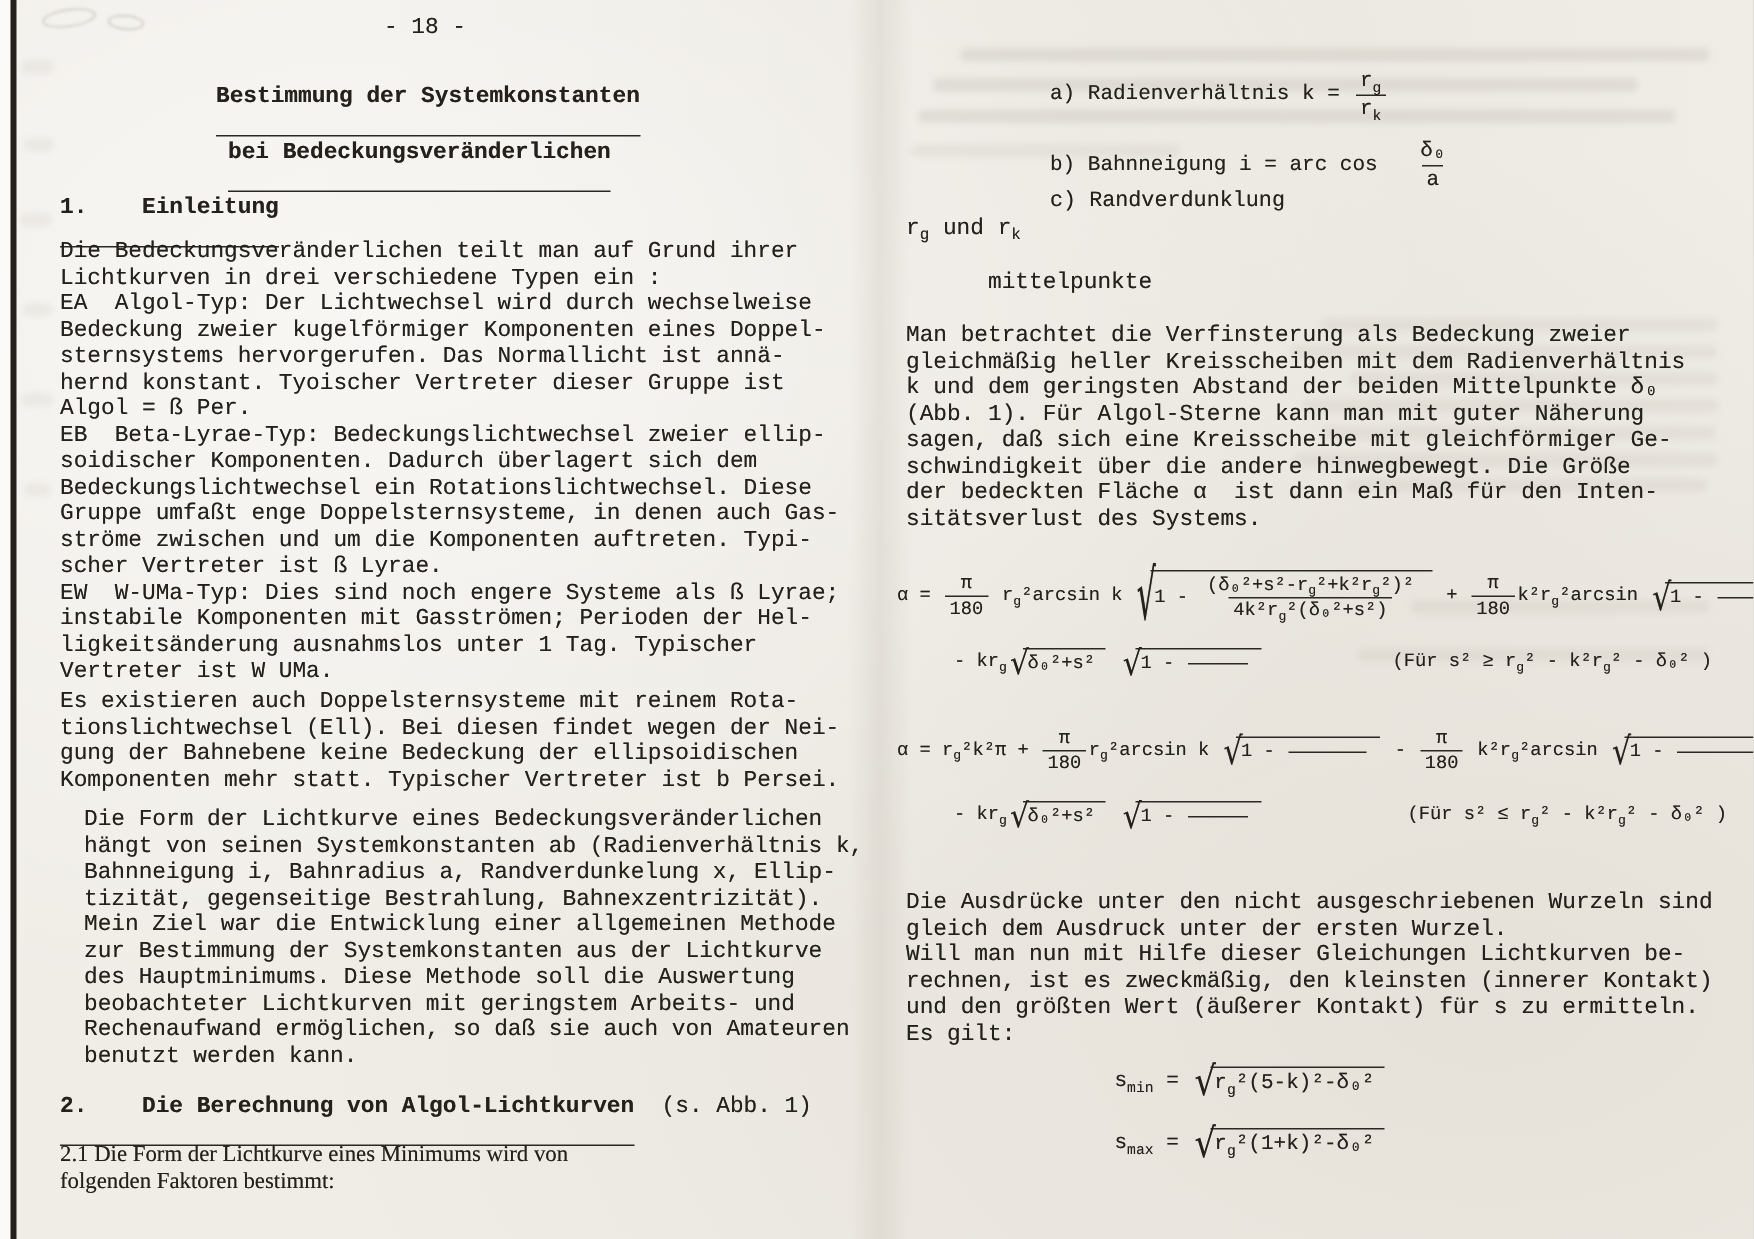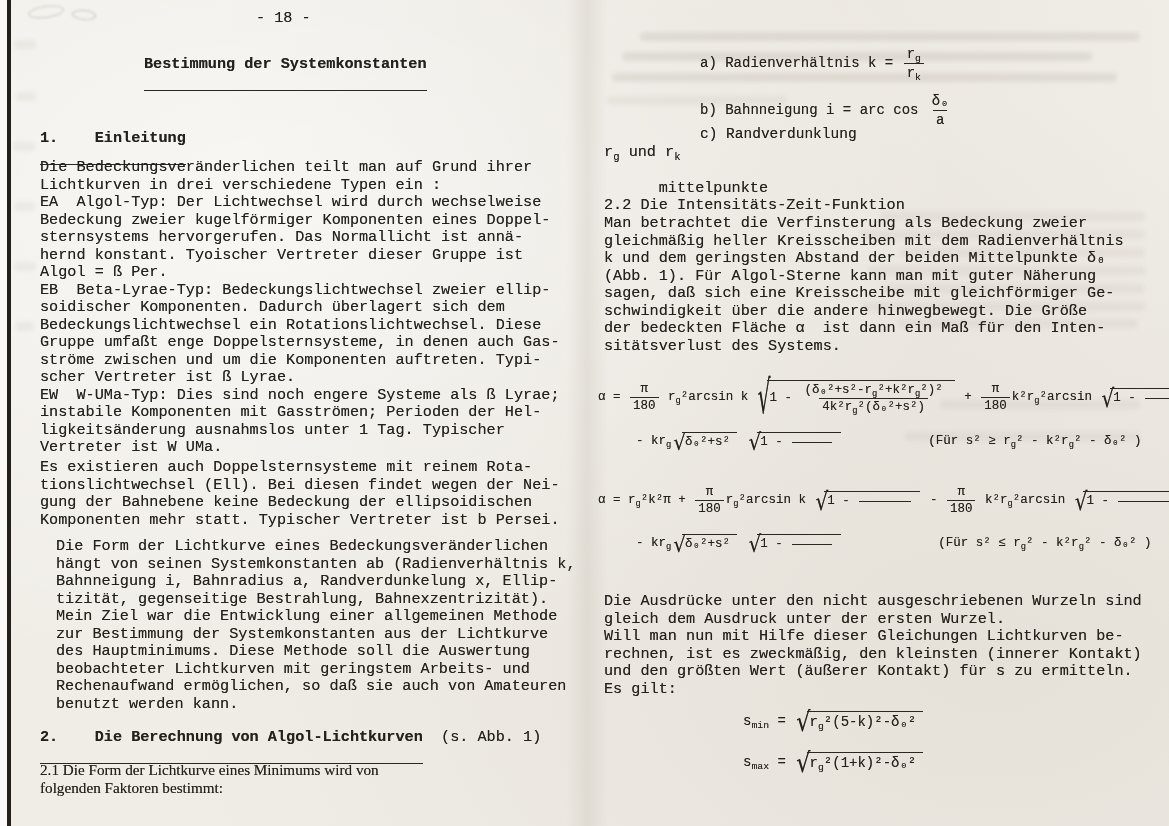--- a/index.html
+++ b/index.html
@@ -70,20 +70,21 @@
     <div class="ghost faint" style="left:16px;top:322px;width:18px;"></div>
   </div>
   <div>
     <div class="scrib" style="left:28px;top:6px;width:34px;height:10px;transform:rotate(-8deg);"></div>
     <div class="scrib" style="left:72px;top:10px;width:22px;height:8px;transform:rotate(5deg);"></div>
   </div>
 
   <div class="tx" style="left:256px;top:10px;">- 18 -</div>
 
   <div class="tx hd" style="left:144px;top:56px;"><span class="u">Bestimmung der Systemkonstanten</span></div>
+  <div class="tx hd" style="left:152px;top:93px;"><span class="u">bei Bedeckungsveränderlichen</span></div>
 
   <div class="tx hd" style="left:40px;top:130px;"><span class="u">1.    Einleitung</span></div>
 
   <div class="tx" style="left:40px;top:159px;">Die Bedeckungsveränderlichen teilt man auf Grund ihrer
 Lichtkurven in drei verschiedene Typen ein :
 EA  Algol-Typ: Der Lichtwechsel wird durch wechselweise
 Bedeckung zweier kugelförmiger Komponenten eines Doppel-
 sternsystems hervorgerufen. Das Normallicht ist annä-
 hernd konstant. Tyoischer Vertreter dieser Gruppe ist
 Algol = ß Per.
@@ -111,27 +112,26 @@
 beobachteter Lichtkurven mit geringstem Arbeits- und
 Rechenaufwand ermöglichen, so daß sie auch von Amateuren
 benutzt werden kann.</div>
 
   <div class="tx hd" style="left:40px;top:729px;"><span class="u">2.    Die Berechnung von Algol-Lichtkurven</span><span style="font-weight:normal;">  (s. Abb. 1)</span></div>
 
   <div class="tx" style="left:40px;top:761px;font-family:Liberation Serif, serif;">2.1 Die Form der Lichtkurve eines Minimums wird von
 folgenden Faktoren bestimmt:</div>
 
   <div class="fline md" style="left:700px;top:40px;height:46px;"><span>a) Radienverhältnis k = </span><span class="ffrac"><span class="ft"><span>r</span><span class="fsub">g</span></span><span class="fb"><span>r</span><span class="fsub">k</span></span></span></div>
-  <div class="fline md" style="left:700px;top:90px;height:40px;"><span>b) Bahnneigung i = arc cos </span><span class="ffrac"><span class="ft"><span>δ₀</span></span><span class="fb"><span>a</span></span></span></div>
+  <div class="fline md" style="left:700px;top:90px;height:40px;gap:15px;"><span>b) Bahnneigung i = arc cos </span><span class="ffrac"><span class="ft"><span>δ₀</span></span><span class="fb"><span>a</span></span></span></div>
   <div class="tx" style="left:700px;top:126px;font-size:14.5px;">c) Randverdunklung</div>
 
   <div class="fline lg" style="left:604px;top:141px;height:22px;"><span>r</span><span class="fsub">g</span><span> und r</span><span class="fsub">k</span></div>
   <div class="tx" style="left:604px;top:180px;">      mittelpunkte</div>
 
-  <div class="tx" style="left:604px;top:197px;">2.2 Die Intensitäts-Zeit-Funktion</div>
   <div class="tx" style="left:604px;top:215px;">Man betrachtet die Verfinsterung als Bedeckung zweier
 gleichmäßig heller Kreisscheiben mit dem Radienverhältnis
 k und dem geringsten Abstand der beiden Mittelpunkte δ₀
 (Abb. 1). Für Algol-Sterne kann man mit guter Näherung
 sagen, daß sich eine Kreisscheibe mit gleichförmiger Ge-
 schwindigkeit über die andere hinwegbewegt. Die Größe
 der bedeckten Fläche α  ist dann ein Maß für den Inten-
 sitätsverlust des Systems.</div>
 
   <div class="fline" style="left:598px;top:366px;height:62px;"><span>α = </span><span class="ffrac"><span class="ft"><span>π</span></span><span class="fb"><span>180</span></span></span><span> r</span><span class="fsub">g</span><span>²arcsin k </span><span class="fsqrt"><span class="frad" style="transform: scaleY(2.3);">√</span><span class="fbody"><span>1 - </span><span class="ffrac"><span class="ft"><span>(δ₀²+s²-r</span><span class="fsub">g</span><span>²+k²r</span><span class="fsub">g</span><span>²)²</span></span><span class="fb"><span>4k²r</span><span class="fsub">g</span><span>²(δ₀²+s²)</span></span></span></span></span><span> + </span><span class="ffrac"><span class="ft"><span>π</span></span><span class="fb"><span>180</span></span></span><span>k²r</span><span class="fsub">g</span><span>²arcsin </span><span class="fsqrt"><span class="frad" style="transform: scaleY(1.25);">√</span><span class="fbody"><span>1 - </span><span class="fdash" style="width: 40px;"></span></span></span></div>

